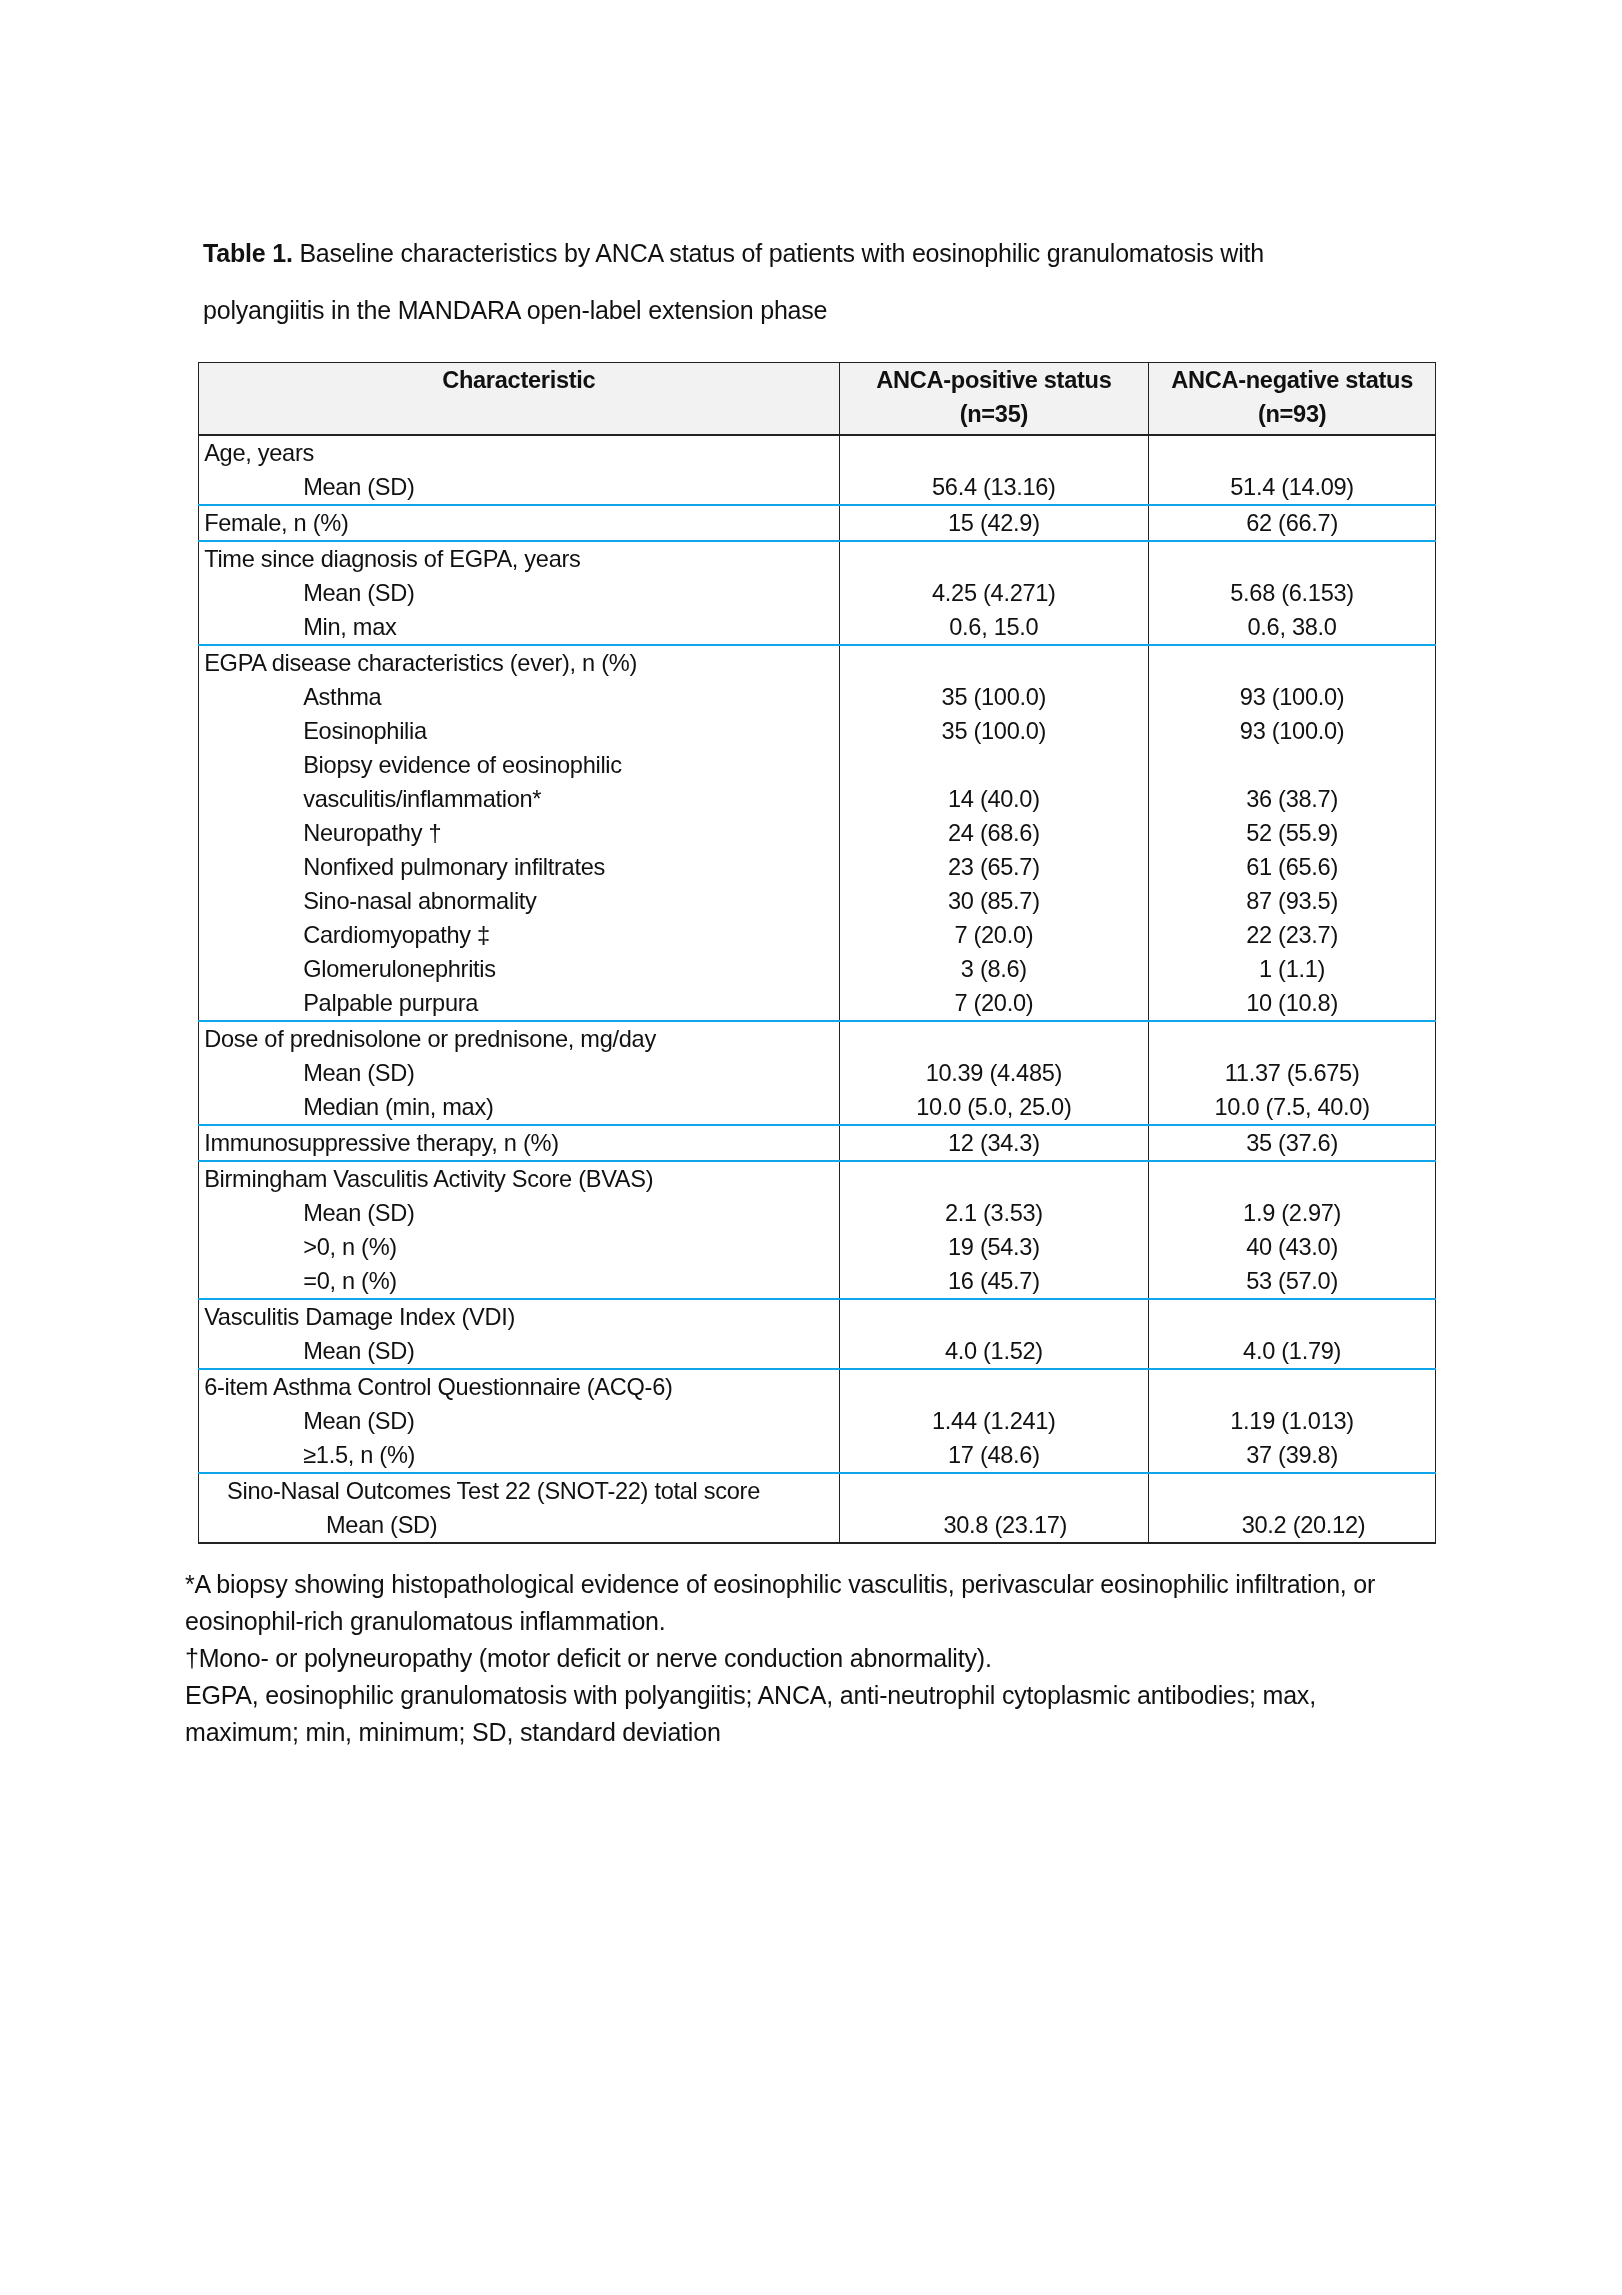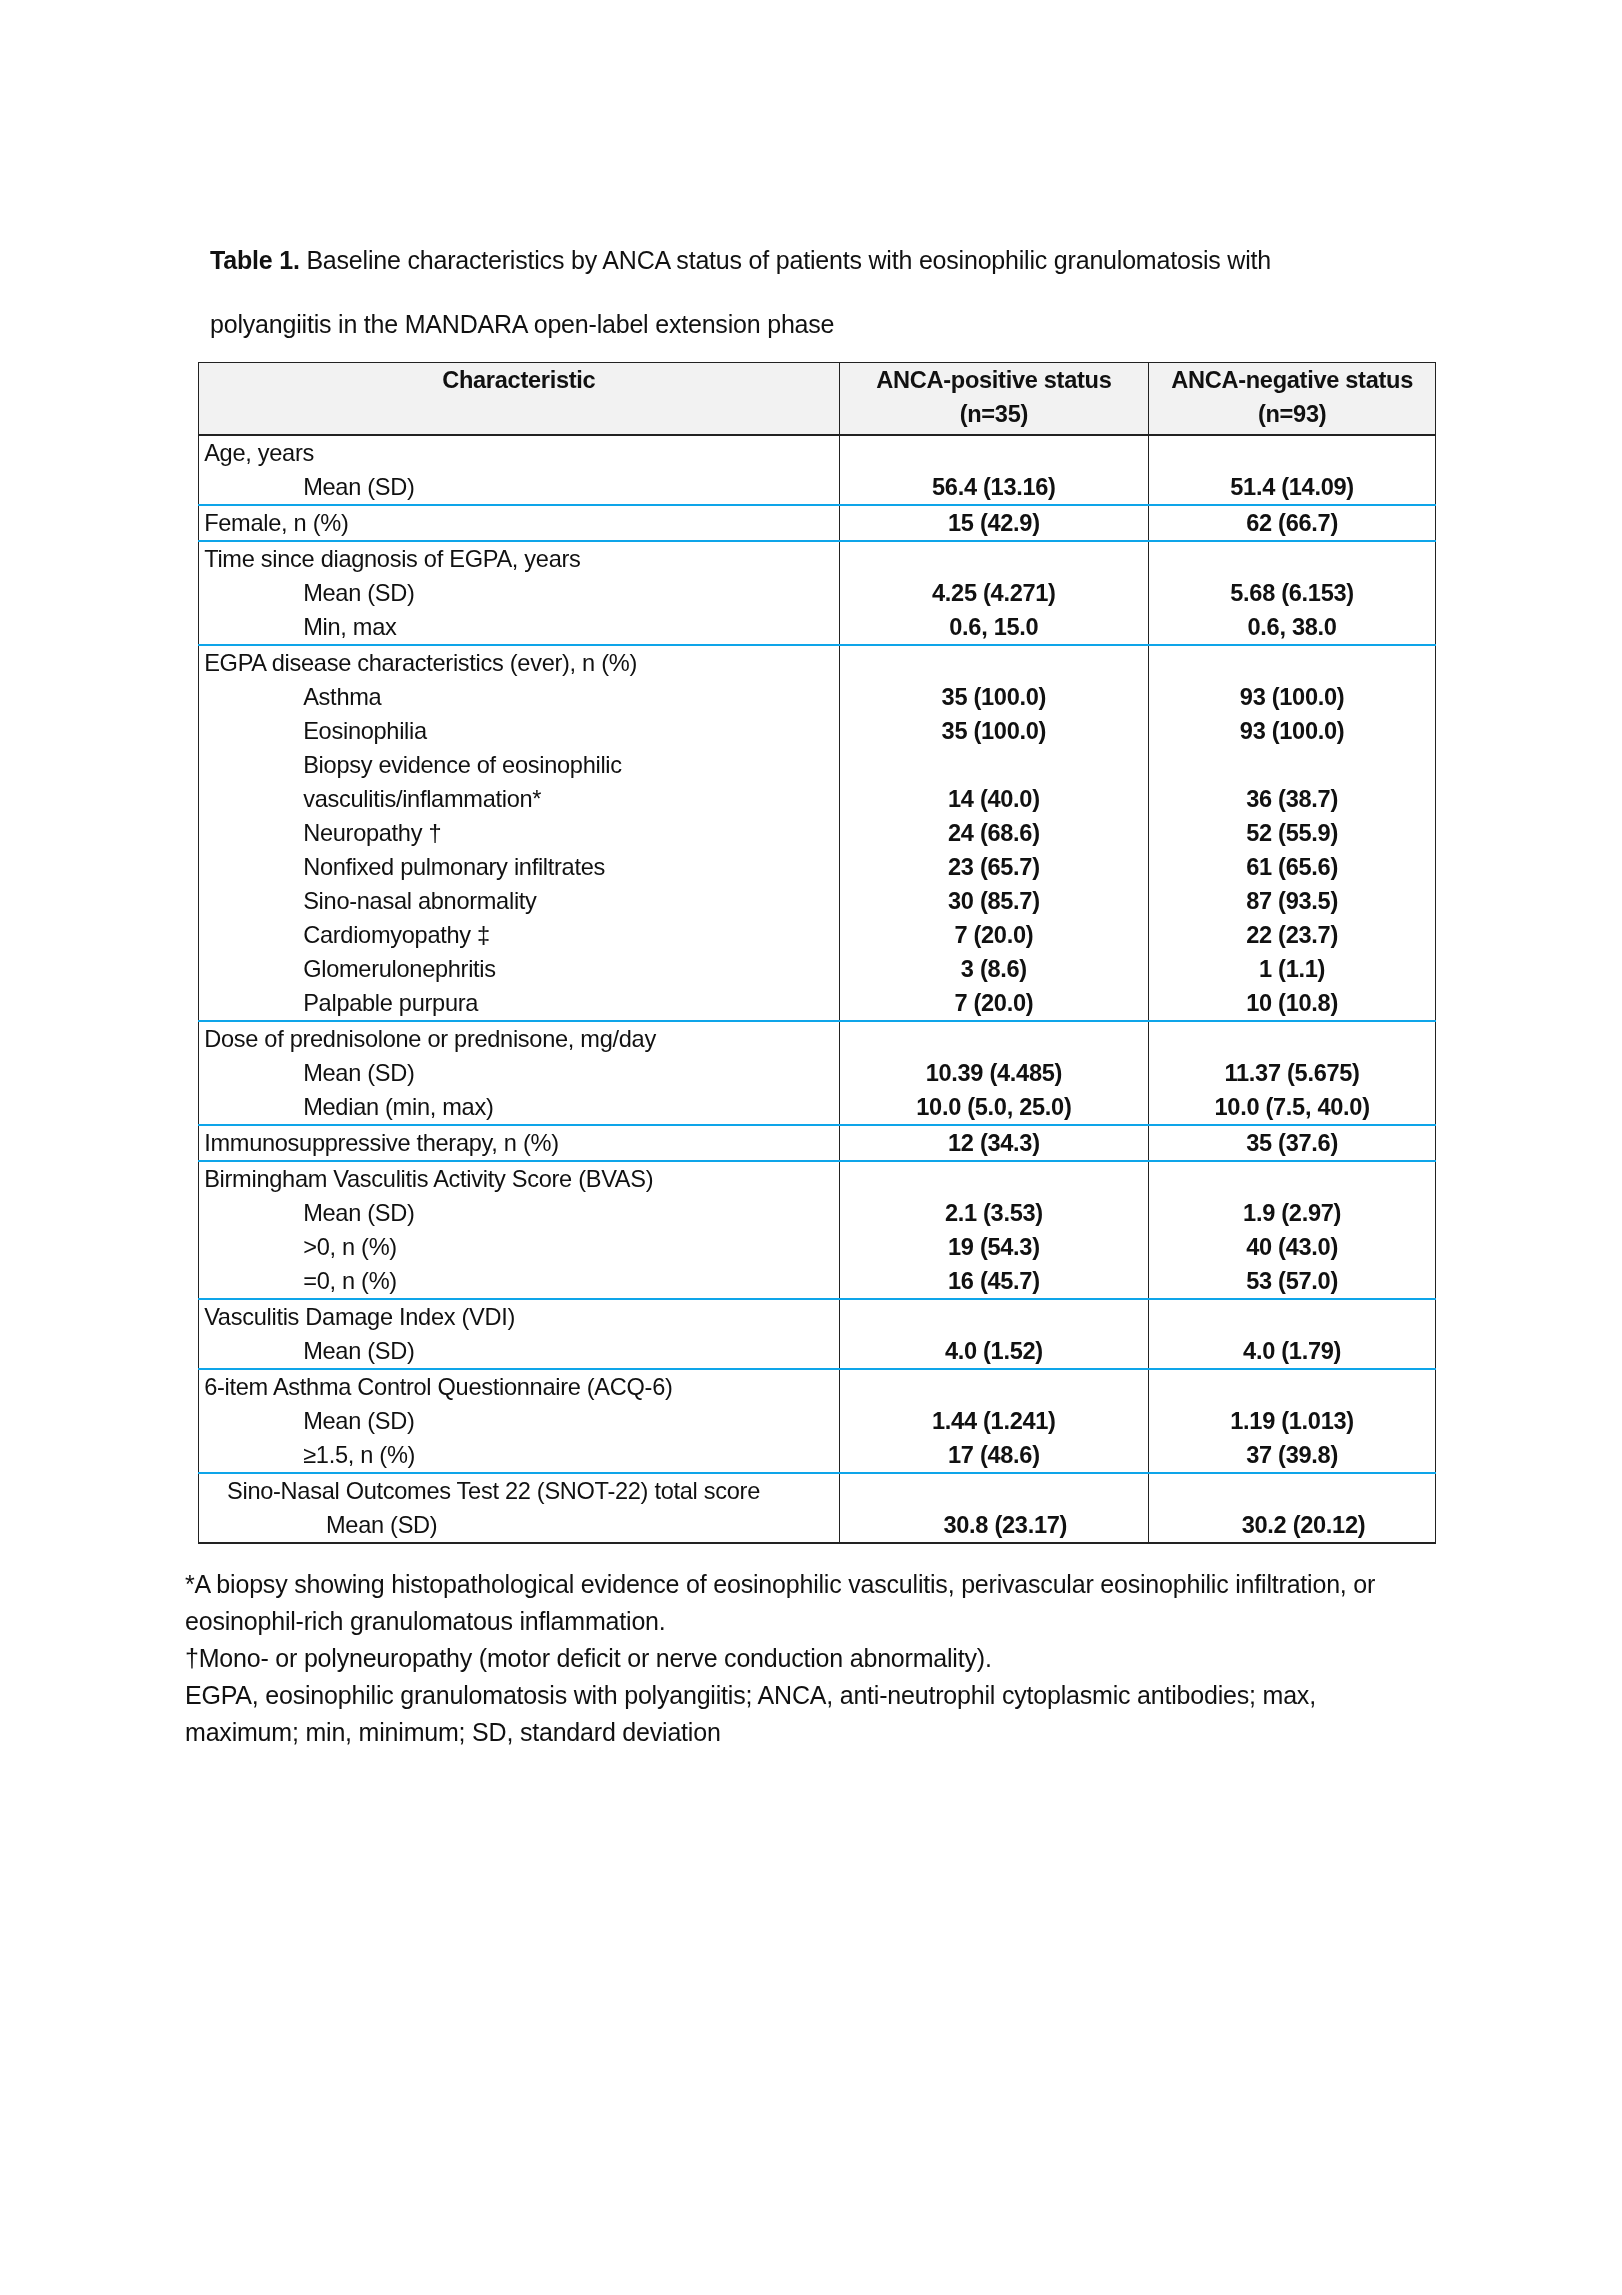--- a/index.html
+++ b/index.html
@@ -1,29 +1,29 @@
 <!DOCTYPE html>
 <html style="font-size:10.5px"><head>
 <meta charset="utf-8">
 <style>
   html, body { margin: 0; padding: 0; background: #ffffff; }
   body { width: 1622px; height: 2295px; position: relative; font-family: "Liberation Sans", "DejaVu Sans", sans-serif; color: #111; }
   .page { position: absolute; left: 198px; top: 222px; width: 1236px; }
-  .caption { font-size: 25px; line-height: 52px; margin: 12px; letter-spacing: -0.2px; }
+  .caption { font-size: 25px; line-height: 52px; margin: 5px; letter-spacing: -0.2px; }
   .caption b { font-weight: bold; }
   table.main { position: absolute; left: 198px; top: 362px; width: 1238px; border-collapse: collapse; font-size: 23.6px; letter-spacing: -0.3px; }
   table.main th, table.main td { border: 0.7px solid #222; padding: 0 5.2px; vertical-align: bottom; }
   table.main thead th { background: #f2f2f2; font-weight: bold; text-align: center; vertical-align: top; line-height: 34px; padding-top: 0; padding-bottom: 2.6px; border-bottom: 2px solid #222; }
   table.main col.c1 { width: 641px; }
   table.main col.c2 { width: 310px; }
   table.main col.c3 { width: 287px; }
   tbody.group td { border-top: 2px solid #0ea5e9; }
   .line { display: block; height: 34px; line-height: 34px; white-space: nowrap; }
   .indent { padding-left: 99px; }
-  td.val { text-align: center; font-weight: bold; }
+  td.val { text-align: center; }
   table.main tbody:last-child td { border-bottom: 2px solid #222; padding-left: 28px; }
   .notes { position: absolute; left: 185px; top: 1566px; width: 1243px; font-size: 25px; line-height: 37px; letter-spacing: -0.2px; }
   .notes p { margin: 0; }
 </style>
 </head>
 <body>
 
 <div class="page">
   <p class="caption"><b>Table 1.</b><span> Baseline characteristics by ANCA status of patients with eosinophilic granulomatosis with</span></p>
   <p class="caption">polyangiitis in the MANDARA open-label extension phase</p>

